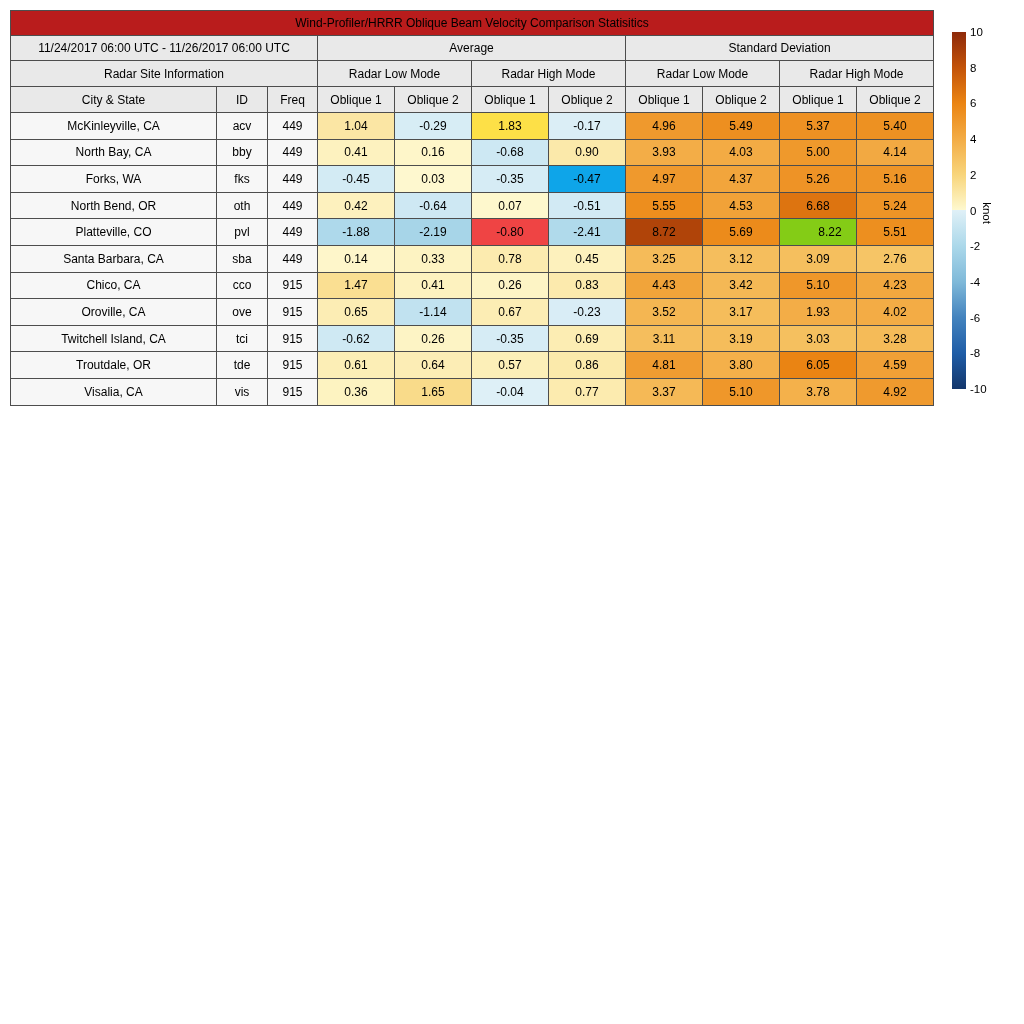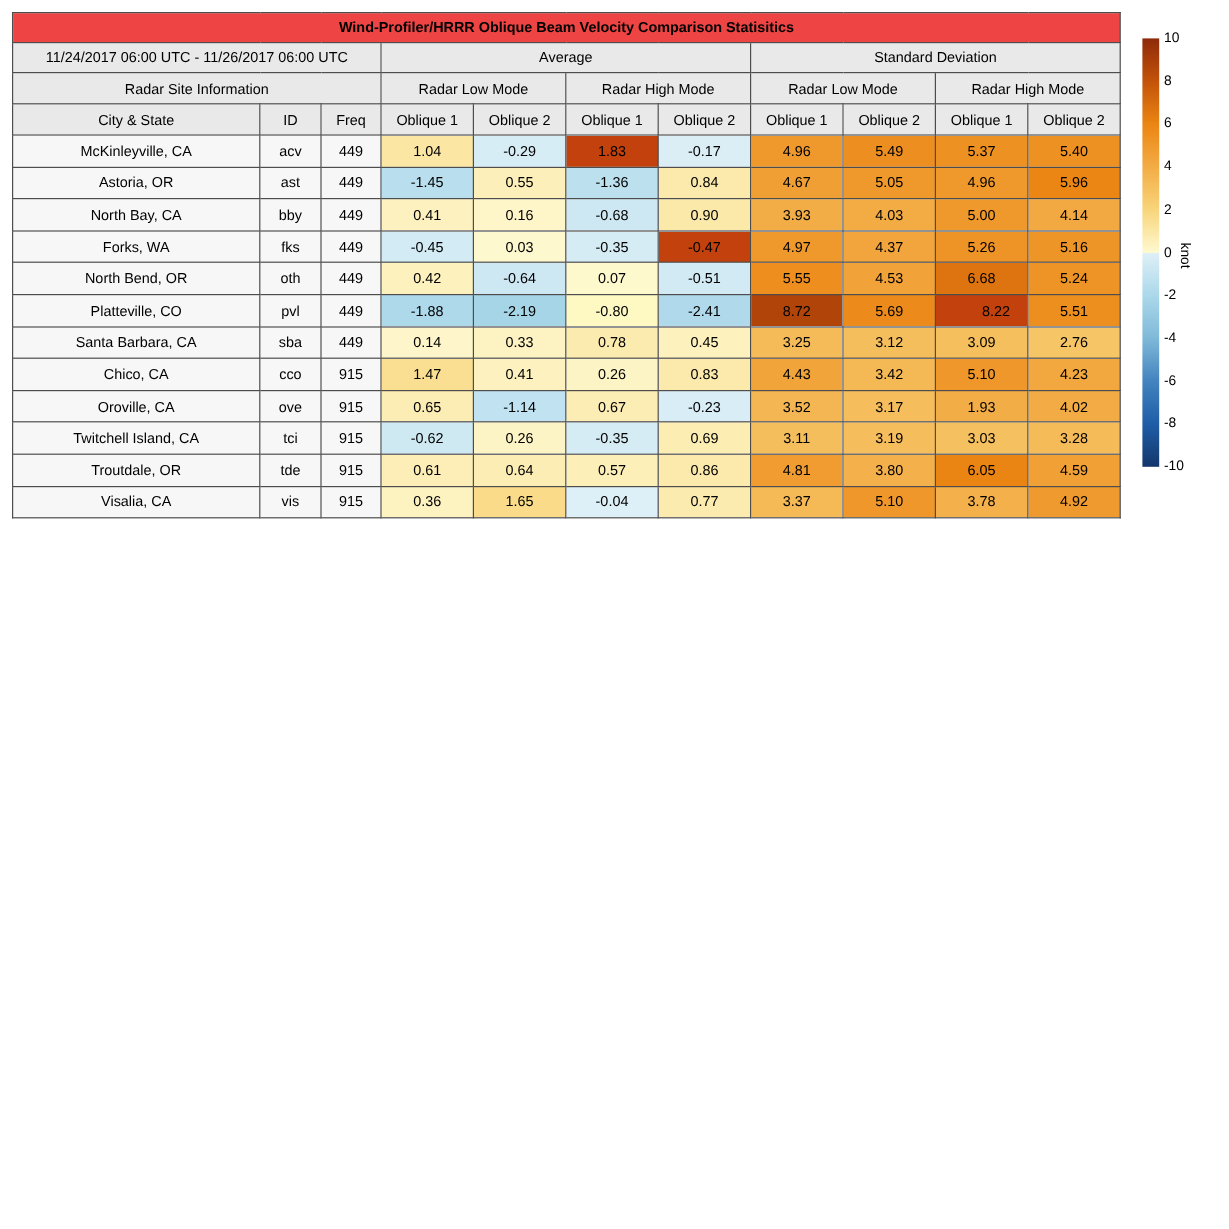--- a/index.html
+++ b/index.html
@@ -3,21 +3,21 @@
 <meta charset="utf-8">
 <style>
   html,body{margin:0;padding:0;background:#ffffff;}
   .figure{position:relative;width:1024px;height:1024px;background:#ffffff;overflow:hidden;
           font-family:"Liberation Sans", sans-serif;color:#000;}
   table.stats{position:absolute;left:10px;top:10px;width:923px;border-collapse:collapse;
               table-layout:fixed;}
   table.stats th, table.stats td{border:1px solid #4d4d4d;font-weight:normal;font-size:12px;
               text-align:center;vertical-align:middle;padding:0;overflow:hidden;white-space:nowrap;}
   table.stats{border:1.5px solid #333;}
-  tr.title-row th{height:24px;background:#ef4444;font-weight:bold;}
+  tr.title-row th{height:24px;background:#b91c1c;}
   tr.group-row th{height:24px;background:#e9e9e9;}
   tr.mode-row th{height:25px;background:#e9e9e9;}
   tr.colhdr-row th{height:25px;background:#e9e9e9;}
   tbody td{height:25.6px;}
   td.rowlabel{background:#f7f7f7;}
   .colorbar{position:absolute;left:952px;top:32px;width:14px;height:357px;}
   .cb-tick{position:absolute;left:970px;transform:translateY(-50%);font-size:11.5px;
            font-family:"Liberation Sans", sans-serif;}
   .cb-unit{position:absolute;left:981px;top:213px;transform:translateY(-50%);
            writing-mode:vertical-rl;font-size:11.5px;font-family:"Liberation Sans", sans-serif;}
@@ -71,39 +71,26 @@
           <th>Oblique 2</th>
         </tr>
     </thead>
     <tbody id="table-body">
         <tr>
           <td class="rowlabel">McKinleyville, CA</td>
           <td class="rowlabel">acv</td>
           <td class="rowlabel">449</td>
           <td style="background: rgb(251, 230, 164);">1.04</td>
           <td style="background: rgb(215, 237, 245);">-0.29</td>
-          <td style="background: #c2410c;">1.83</td>
+          <td style="background: #fde047;">1.83</td>
           <td style="background: rgb(219, 238, 246);">-0.17</td>
           <td style="background: rgb(239, 153, 45);">4.96</td>
           <td style="background: rgb(237, 143, 32);">5.49</td>
           <td style="background: rgb(238, 145, 35);">5.37</td>
           <td style="background: rgb(237, 145, 34);">5.40</td>
-        </tr>
-        <tr>
-          <td class="rowlabel">Astoria, OR</td>
-          <td class="rowlabel">ast</td>
-          <td class="rowlabel">449</td>
-          <td style="background: rgb(185, 223, 238);">-1.45</td>
-          <td style="background: rgb(252, 239, 185);">0.55</td>
-          <td style="background: rgb(188, 224, 238);">-1.36</td>
-          <td style="background: rgb(251, 234, 172);">0.84</td>
-          <td style="background: rgb(240, 159, 52);">4.67</td>
-          <td style="background: rgb(239, 152, 43);">5.05</td>
-          <td style="background: rgb(239, 153, 45);">4.96</td>
-          <td style="background: rgb(235, 134, 20);">5.96</td>
         </tr>
         <tr>
           <td class="rowlabel">North Bay, CA</td>
           <td class="rowlabel">bby</td>
           <td class="rowlabel">449</td>
           <td style="background: rgb(253, 242, 191);">0.41</td>
           <td style="background: rgb(254, 246, 201);">0.16</td>
           <td style="background: rgb(205, 232, 243);">-0.68</td>
           <td style="background: rgb(251, 233, 170);">0.90</td>
           <td style="background: rgb(243, 173, 71);">3.93</td>
@@ -111,21 +98,21 @@
           <td style="background: rgb(239, 153, 44);">5.00</td>
           <td style="background: rgb(242, 169, 66);">4.14</td>
         </tr>
         <tr>
           <td class="rowlabel">Forks, WA</td>
           <td class="rowlabel">fks</td>
           <td class="rowlabel">449</td>
           <td style="background: rgb(211, 235, 244);">-0.45</td>
           <td style="background: rgb(254, 248, 207);">0.03</td>
           <td style="background: rgb(214, 236, 245);">-0.35</td>
-          <td style="background: #c2410c;">-0.47</td>
+          <td style="background: #0ea5e9;">-0.47</td>
           <td style="background: rgb(239, 153, 45);">4.97</td>
           <td style="background: rgb(242, 165, 60);">4.37</td>
           <td style="background: rgb(238, 147, 38);">5.26</td>
           <td style="background: rgb(238, 149, 40);">5.16</td>
         </tr>
         <tr>
           <td class="rowlabel">North Bend, OR</td>
           <td class="rowlabel">oth</td>
           <td class="rowlabel">449</td>
           <td style="background: rgb(253, 241, 190);">0.42</td>
@@ -136,25 +123,25 @@
           <td style="background: rgb(241, 162, 56);">4.53</td>
           <td style="background: rgb(221, 116, 16);">6.68</td>
           <td style="background: rgb(238, 148, 38);">5.24</td>
         </tr>
         <tr>
           <td class="rowlabel">Platteville, CO</td>
           <td class="rowlabel">pvl</td>
           <td class="rowlabel">449</td>
           <td style="background: rgb(174, 217, 235);">-1.88</td>
           <td style="background: rgb(167, 213, 232);">-2.19</td>
-          <td style="background: #fef9c3; text-align: center;">-0.80</td>
+          <td style="background: #ef4444; text-align: center;">-0.80</td>
           <td style="background: rgb(176, 218, 235);">-2.41</td>
           <td style="background: rgb(176, 68, 9);">8.72</td>
           <td style="background: rgb(236, 139, 27);">5.69</td>
-          <td style="background: #c2410c; padding-left: 24px;">8.22</td>
+          <td style="background: #84cc16; padding-left: 24px;">8.22</td>
           <td style="background: rgb(237, 143, 31);">5.51</td>
         </tr>
         <tr>
           <td class="rowlabel">Santa Barbara, CA</td>
           <td class="rowlabel">sba</td>
           <td class="rowlabel">449</td>
           <td style="background: rgb(254, 246, 202);">0.14</td>
           <td style="background: rgb(253, 243, 194);">0.33</td>
           <td style="background: rgb(252, 235, 175);">0.78</td>
           <td style="background: rgb(253, 241, 189);">0.45</td>

